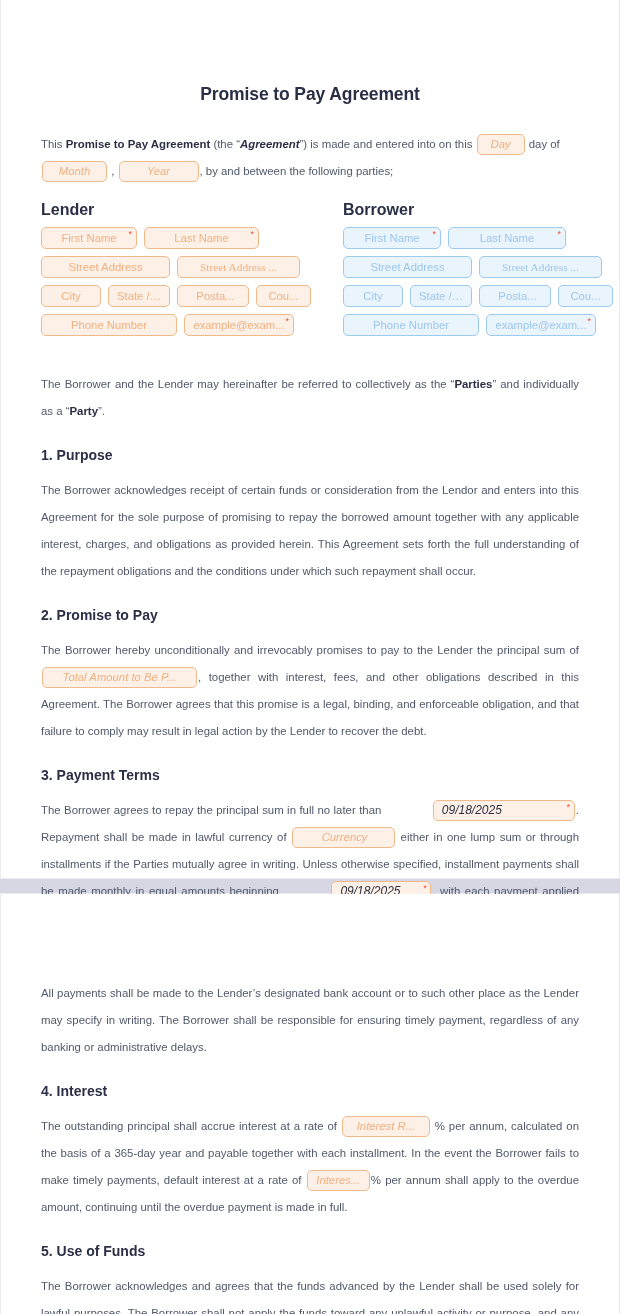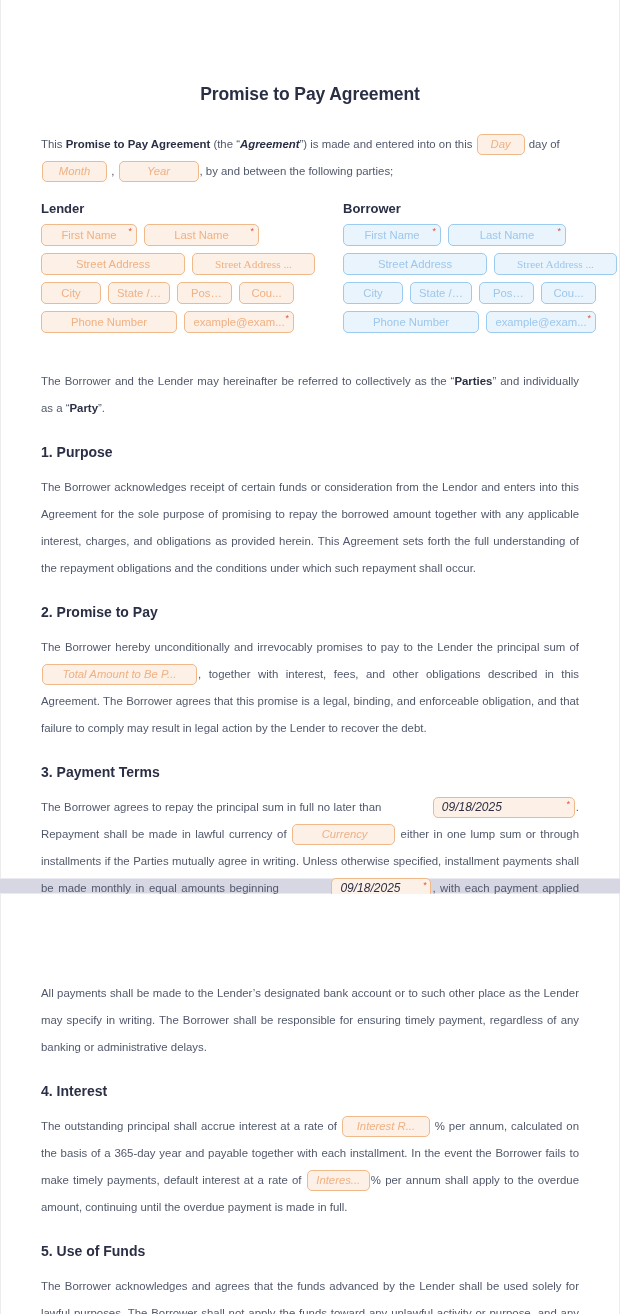--- a/index.html
+++ b/index.html
@@ -102,35 +102,35 @@
 
   
   .parties {
     display: flex;
     gap: 36px;
     margin-top: 16px;
     margin-bottom: 28px;
   }
   .party { width: 266px; }
   .party h4 {
-    font-size: 13px;
+    font-size: 16px;
     font-weight: bold;
     color: #2b2f45;
     margin: 0 0 8px 0;
   }
   .frow { display: flex; gap: 7px; margin-bottom: 7px; }
   .frow .fld { height: 22px; line-height: 20px; }
 
   .w-half  { width: 96px; flex: none; }
   .w-half2 { width: 115px; flex: none; }
-  .w-full-l { width: 144px; flex: none; }
+  .w-full-l { width: 129px; flex: none; }
   .w-full-r { width: 123px; flex: none; font-family: Liberation Serif, serif; }
   .w-city  { width: 60px; flex: none; }
   .w-state { width: 62px; flex: none; }
-  .w-post  { width: 55px; flex: none; padding-left: 13px; }
+  .w-post  { width: 72px; flex: none; padding-left: 13px; }
   .w-cou   { width: 55px; flex: none; }
   .w-phone { width: 136px; flex: none; }
   .w-email { width: 110px; flex: none; }
 
   .party.borrower .w-half { width: 98px; }
   .party.borrower .w-half2 { width: 118px; }
 
   .f-day   { width: 48px; }
   .f-month { width: 65px; }
   .f-year  { width: 80px; }

